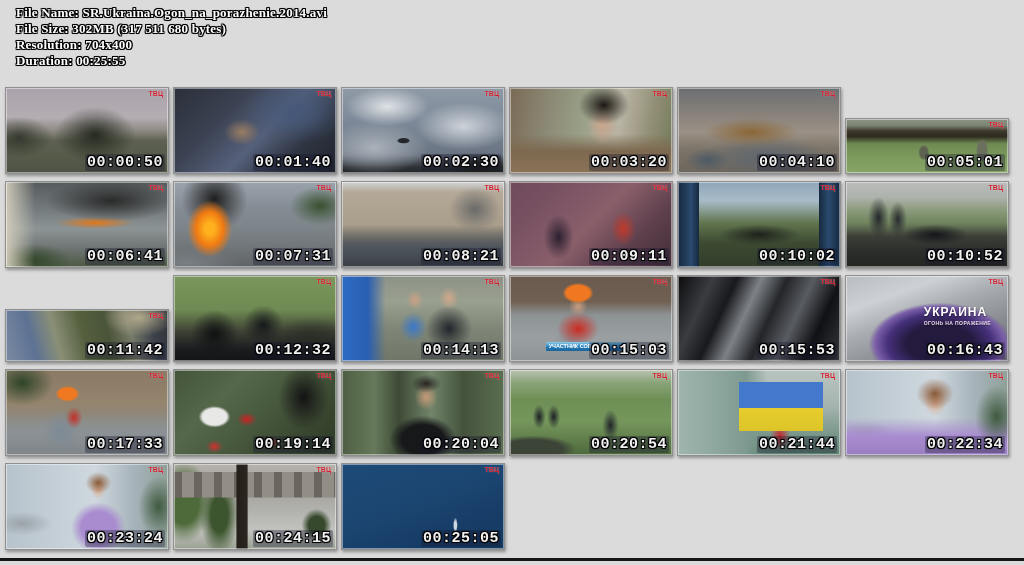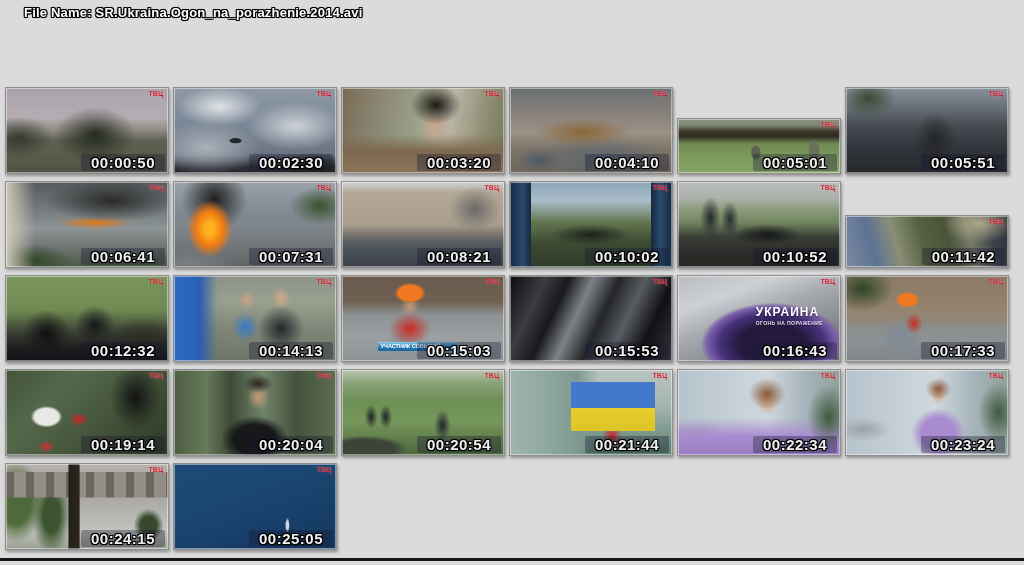--- a/index.html
+++ b/index.html
@@ -2,21 +2,21 @@
 <html><head>
 <meta charset="utf-8">
 <style>
   html,body{margin:0;padding:0;}
   body{
     width:1024px;height:565px;overflow:hidden;position:relative;
     background:#dbdbdb;
     font-family:"Liberation Sans",sans-serif;
   }
   .file-info{
-    position:absolute;left:24px;top:5px;
+    position:absolute;left:16px;top:5px;font-family:Liberation Serif, serif;
   }
   .file-info div{
     font-size:13px;font-weight:bold;line-height:16px;color:#fff;
     letter-spacing:0.2px;
     text-shadow:-1px -1px 0 #000,0 -1px 0 #000,1px -1px 0 #000,-1px 0 0 #000,
                  1px 0 0 #000,-1px 1px 0 #000,0 1px 0 #000,1px 1px 0 #000,0 0 2px #000;
   }
   .grid{
     position:absolute;left:5px;top:87px;
     display:grid;
@@ -25,22 +25,23 @@
     column-gap:4px;row-gap:7px;
   }
   .thumb{
     position:relative;box-sizing:border-box;overflow:hidden;
     border:1px solid #8f8f8f;
     box-shadow:1px 2px 3px rgba(0,0,0,0.35), inset 0 0 0 1px rgba(255,255,255,0.45);
   }
   .time{
     position:absolute;right:3px;bottom:2px;
     font-size:15px;font-weight:bold;color:#f0f0f0;letter-spacing:0.5px;
-    background:rgba(22,24,48,0.35);padding:0 10px;border-radius:2px;
+    background:rgba(22,24,48,0.35);padding:0 2px;border-radius:2px;
     text-shadow:-1px -1px 0 #000,1px -1px 0 #000,-1px 1px 0 #000,1px 1px 0 #000,0 0 3px #000;
+    font-family:Liberation Mono, monospace;
   }
   .logo{
     position:absolute;top:2px;right:5px;
     font-size:7px;font-weight:bold;color:#cf2030;
     text-shadow:0 0 1px rgba(255,255,255,0.6);
   }
   .t-title{
     display:none;position:absolute;left:48%;top:34%;
     font-size:12px;font-weight:bold;color:#fff;letter-spacing:1px;
     text-shadow:0 1px 2px rgba(0,0,0,0.65);
@@ -59,67 +60,75 @@
   }
   .bottom-line{
     position:absolute;left:0;top:558px;width:1024px;height:3px;background:#161616;
   }
 </style>
 </head>
 <body>
 
 <div class="file-info">
   <div>File Name: SR.Ukraina.Ogon_na_porazhenie.2014.avi</div>
+  <div>File Size: 302MB (317 511 680 bytes)</div>
+  <div>Resolution: 704x400</div>
+  <div>Duration: 00:25:55</div>
 </div>
 
 <div class="grid">
     <div class="thumb" style="background: radial-gradient(58px 40px at 55% 55%, rgba(30, 35, 25, 0.92), rgba(30, 35, 25, 0) 70%), radial-gradient(48px 30px at 8% 58%, rgba(40, 45, 35, 0.8), rgba(40, 45, 35, 0) 70%), linear-gradient(rgb(169, 162, 171) 0%, rgb(181, 173, 178) 35%, rgb(142, 138, 132) 50%, rgb(93, 97, 82) 62%, rgb(87, 92, 75) 78%, rgb(78, 83, 69) 100%);">
     <span class="logo">ТВЦ</span>
 
     <span class="time">00:00:50</span>
   </div>
+    <div class="thumb" style="background: radial-gradient(70px 42px at 75% 28%, rgb(70, 89, 122), rgba(70, 89, 122, 0) 75%), radial-gradient(26px 19px at 42% 52%, rgb(154, 125, 98), rgba(154, 125, 98, 0) 70%), linear-gradient(135deg, rgb(42, 47, 58) 0%, rgb(58, 65, 80) 30%, rgb(85, 96, 122) 55%, rgb(47, 53, 66) 75%, rgb(31, 35, 44) 100%);">
+    <span class="logo">ТВЦ</span>
+
+    <span class="time">00:01:40</span>
+  </div>
     <div class="thumb" style="background: radial-gradient(9px 4px at 38% 62%, rgb(35, 38, 42) 55%, rgba(35, 38, 42, 0) 75%), radial-gradient(50px 24px at 85% 95%, rgb(29, 32, 24), rgba(29, 32, 24, 0) 70%), radial-gradient(60px 28px at 28% 22%, rgb(223, 227, 230), rgba(223, 227, 230, 0) 70%), radial-gradient(70px 34px at 75% 45%, rgb(205, 211, 216), rgba(205, 211, 216, 0) 70%), radial-gradient(78px 38px at 20% 70%, rgb(170, 178, 186), rgba(170, 178, 186, 0) 70%), linear-gradient(rgb(143, 154, 166) 0%, rgb(124, 136, 152) 40%, rgb(106, 116, 130) 78%, rgb(46, 49, 54) 93%, rgb(37, 39, 43) 100%);">
     <span class="logo">ТВЦ</span>
 
     <span class="time">00:02:30</span>
   </div>
     <div class="thumb" style="background: radial-gradient(34px 26px at 58% 20%, rgb(28, 23, 20), rgba(28, 23, 20, 0) 75%), radial-gradient(21px 27px at 57% 44%, rgb(202, 165, 141), rgba(202, 165, 141, 0) 72%), linear-gradient(0deg, rgb(138, 116, 88) 0%, rgb(125, 105, 80) 26%, rgba(125, 105, 80, 0) 46%), linear-gradient(100deg, rgb(122, 106, 85) 0%, rgb(140, 138, 118) 25%, rgb(154, 161, 136) 45%, rgb(185, 180, 164) 65%, rgb(143, 140, 114) 85%, rgb(111, 122, 90) 100%);">
     <span class="logo">ТВЦ</span>
 
     <span class="time">00:03:20</span>
   </div>
     <div class="thumb" style="background: radial-gradient(68px 20px at 45% 52%, rgb(138, 102, 54), rgba(138, 102, 54, 0) 70%), radial-gradient(30px 16px at 18% 85%, rgb(77, 90, 102), rgba(77, 90, 102, 0) 75%), radial-gradient(88px 28px at 55% 82%, rgb(93, 102, 111), rgba(93, 102, 111, 0) 75%), linear-gradient(rgb(107, 111, 114) 0%, rgb(135, 129, 122) 30%, rgb(155, 145, 134) 52%, rgb(124, 116, 104) 72%, rgb(109, 102, 92) 100%);">
     <span class="logo">ТВЦ</span>
 
     <span class="time">00:04:10</span>
   </div>
     <div class="thumb" style="background: radial-gradient(8px 15px at 84% 58%, rgb(107, 111, 94) 55%, rgba(107, 111, 94, 0) 78%), radial-gradient(7px 10px at 48% 62%, rgb(93, 97, 79) 55%, rgba(93, 97, 79, 0) 78%), linear-gradient(rgb(139, 147, 132) 0%, rgb(123, 132, 114) 12%, rgb(63, 58, 44) 22%, rgb(46, 42, 31) 32%, rgb(111, 138, 82) 46%, rgb(125, 154, 93) 70%, rgb(136, 165, 104) 100%); margin-top: 31px;">
     <span class="logo">ТВЦ</span>
 
     <span class="time">00:05:01</span>
   </div>
-    <div class="thumb" style="background: radial-gradient(40px 28px at 14% 12%, rgb(58, 74, 51), rgba(58, 74, 51, 0) 70%), radial-gradient(28px 38px at 55% 62%, rgb(35, 37, 42), rgba(35, 37, 42, 0) 75%), linear-gradient(rgb(138, 147, 155) 0%, rgb(111, 120, 128) 18%, rgb(74, 79, 85) 42%, rgb(51, 54, 60) 68%, rgb(38, 40, 44) 100%);">
-    <span class="logo">ТВЦ</span>
-
-    <span class="time">00:05:51</span>
-  </div>
     <div class="thumb" style="background: linear-gradient(90deg, rgba(214, 208, 190, 0.92) 0%, rgba(214, 208, 190, 0) 18%), radial-gradient(88px 28px at 65% 22%, rgb(42, 42, 42), rgba(42, 42, 42, 0) 75%), radial-gradient(52px 8px at 55% 48%, rgb(224, 120, 24), rgba(224, 120, 24, 0) 75%), radial-gradient(58px 22px at 14% 92%, rgb(47, 68, 38), rgba(47, 68, 38, 0) 75%), linear-gradient(rgb(85, 91, 93) 0%, rgb(119, 126, 128) 35%, rgb(141, 148, 149) 55%, rgb(109, 116, 114) 78%, rgb(77, 90, 68) 100%);">
     <span class="logo">ТВЦ</span>
 
     <span class="time">00:06:41</span>
   </div>
     <div class="thumb" style="background: radial-gradient(30px 38px at 22% 55%, rgb(255, 178, 30) 15%, rgb(240, 122, 18) 45%, rgba(240, 122, 18, 0) 75%), radial-gradient(44px 44px at 25% 20%, rgb(30, 30, 30), rgba(30, 30, 30, 0) 75%), radial-gradient(40px 26px at 90% 28%, rgb(57, 81, 47), rgba(57, 81, 47, 0) 75%), radial-gradient(68px 20px at 8% 95%, rgb(122, 127, 133), rgba(122, 127, 133, 0) 80%), linear-gradient(rgb(154, 163, 172) 0%, rgb(132, 140, 148) 30%, rgb(125, 132, 137) 55%, rgb(110, 115, 118) 80%, rgb(95, 99, 102) 100%);">
     <span class="logo">ТВЦ</span>
 
     <span class="time">00:07:31</span>
   </div>
     <div class="thumb" style="background: radial-gradient(34px 30px at 82% 32%, rgb(106, 106, 104), rgba(106, 106, 104, 0) 75%), linear-gradient(0deg, rgb(58, 63, 69) 0%, rgb(74, 81, 88) 18%, rgba(74, 81, 88, 0) 48%), linear-gradient(rgb(207, 211, 214) 0%, rgb(180, 169, 152) 12%, rgb(169, 157, 139) 50%, rgb(143, 134, 120) 62%, rgb(93, 97, 102) 80%, rgb(63, 68, 74) 100%);">
     <span class="logo">ТВЦ</span>
 
     <span class="time">00:08:21</span>
+  </div>
+    <div class="thumb" style="background: radial-gradient(18px 24px at 70% 55%, rgb(192, 57, 43), rgba(192, 57, 43, 0) 70%), radial-gradient(20px 30px at 30% 65%, rgb(44, 32, 48), rgba(44, 32, 48, 0) 75%), linear-gradient(135deg, rgb(110, 74, 90) 0%, rgb(125, 85, 101) 30%, rgb(138, 95, 106) 50%, rgb(93, 63, 76) 75%, rgb(66, 46, 56) 100%);">
+    <span class="logo">ТВЦ</span>
+
+    <span class="time">00:09:11</span>
   </div>
     <div class="thumb" style="background: linear-gradient(90deg, rgb(22, 41, 62) 0%, rgb(42, 74, 110) 8%, rgb(22, 41, 62) 13%, rgba(0, 0, 0, 0) 13%, rgba(0, 0, 0, 0) 87%, rgb(22, 41, 62) 87%, rgb(42, 74, 110) 93%, rgb(22, 41, 62) 100%), radial-gradient(54px 14px at 50% 62%, rgb(29, 33, 28), rgba(29, 33, 28, 0) 75%), linear-gradient(rgb(143, 166, 184) 0%, rgb(168, 188, 201) 22%, rgb(98, 117, 78) 48%, rgb(60, 74, 50) 72%, rgb(49, 61, 41) 100%);">
     <span class="logo">ТВЦ</span>
 
     <span class="time">00:10:02</span>
   </div>
     <div class="thumb" style="background: radial-gradient(44px 14px at 55% 62%, rgb(20, 22, 26), rgba(20, 22, 26, 0) 75%), radial-gradient(15px 30px at 20% 42%, rgb(35, 38, 43), rgba(35, 38, 43, 0) 70%), radial-gradient(13px 26px at 32% 44%, rgb(40, 43, 48), rgba(40, 43, 48, 0) 70%), linear-gradient(rgb(185, 188, 185) 0%, rgb(174, 178, 173) 18%, rgb(141, 156, 126) 32%, rgb(112, 132, 94) 48%, rgb(60, 63, 56) 64%, rgb(43, 45, 42) 82%, rgb(36, 38, 34) 100%);">
     <span class="logo">ТВЦ</span>
 
     <span class="time">00:10:52</span>

